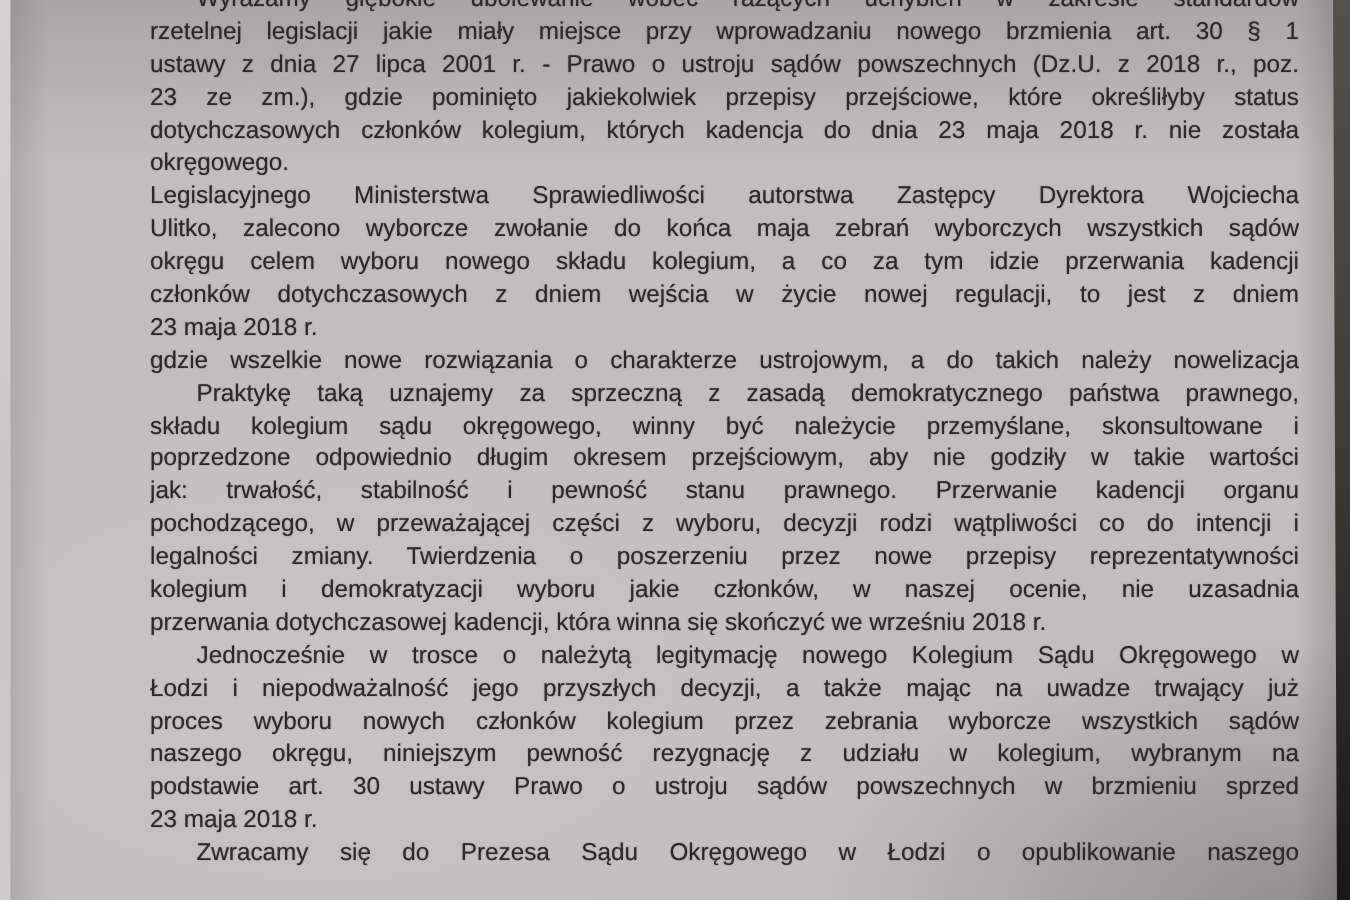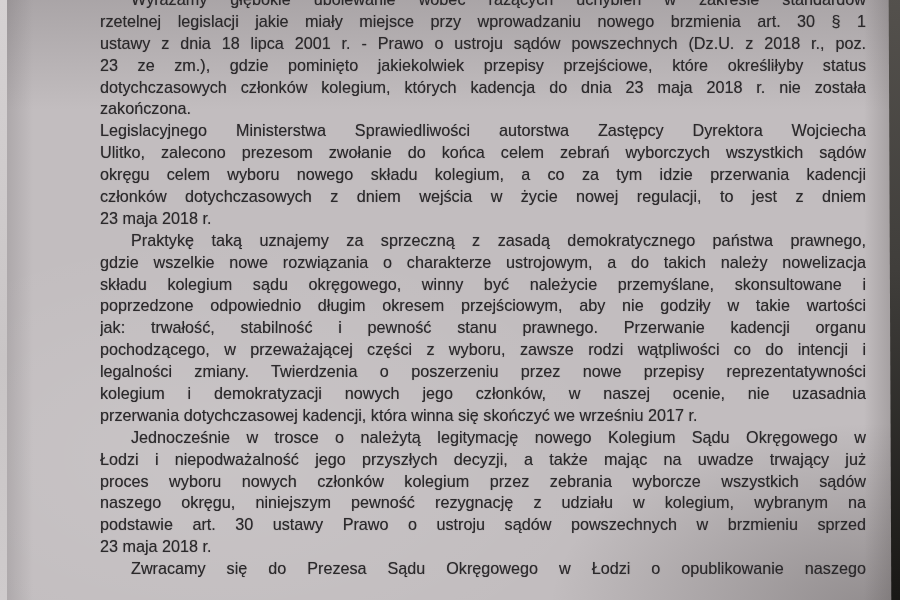--- a/index.html
+++ b/index.html
@@ -75,38 +75,38 @@
 <div class="photo">
   <div class="top-shade"></div>
   <div class="bottom-light"></div>
   <div class="br-vignette"></div>
   <div class="right-shade"></div>
   <div class="left-strip"></div>
   <div class="left-shade"></div>
   <div class="text-block">
       <div class="line indent"><span class="seg bold">Wyrażamy głębokie ubolewanie wobec rażących uchybień w zakresie standardów</span></div>
       <div class="line"><span class="seg bold">rzetelnej legislacji jakie </span><span class="seg">miały miejsce przy </span><span class="seg bold">wprowadzaniu nowego brzmienia art. 30 § 1</span></div>
-      <div class="line"><span class="seg bold">ustawy z dnia 18 lipca 2001 r. - Prawo o ustroju sądów powszechnych </span><span class="seg">(Dz.U. z 2018 r., poz.</span></div>
+      <div class="line"><span class="seg bold">ustawy z dnia 27 lipca 2001 r. - Prawo o ustroju sądów powszechnych </span><span class="seg">(Dz.U. z 2018 r., poz.</span></div>
       <div class="line"><span class="seg">23 ze zm.), gdzie pominięto jakiekolwiek przepisy przejściowe, które określiłyby status</span></div>
       <div class="line"><span class="seg">dotychczasowych członków kolegium, których kadencja do dnia 23 maja 2018 r. nie została</span></div>
-      <div class="line para-end"><span class="seg">zakończona.</span></div>
+      <div class="line para-end"><span class="seg">okręgowego.</span></div>
       <div class="line"><span class="seg">Legislacyjnego Ministerstwa Sprawiedliwości autorstwa Zastępcy Dyrektora Wojciecha</span></div>
-      <div class="line"><span class="seg">Ulitko, zalecono prezesom zwołanie do końca celem zebrań wyborczych wszystkich sądów</span></div>
+      <div class="line"><span class="seg">Ulitko, zalecono wyborcze zwołanie do końca maja zebrań wyborczych wszystkich sądów</span></div>
       <div class="line"><span class="seg">okręgu celem wyboru nowego składu kolegium, a co za tym idzie </span><span class="seg bold">przerwania kadencji</span></div>
       <div class="line"><span class="seg bold">członków dotychczasowych z dniem wejścia w życie nowej regulacji, to jest z dniem</span></div>
       <div class="line para-end"><span class="seg bold">23 maja 2018 r.</span></div>
+      <div class="line"><span class="seg">gdzie wszelkie nowe rozwiązania o charakterze ustrojowym, a do takich należy nowelizacja</span></div>
       <div class="line indent"><span class="seg">Praktykę taką uznajemy za sprzeczną z zasadą demokratycznego państwa prawnego,</span></div>
-      <div class="line"><span class="seg">gdzie wszelkie nowe rozwiązania o charakterze ustrojowym, a do takich należy nowelizacja</span></div>
       <div class="line"><span class="seg">składu kolegium sądu okręgowego, winny być należycie przemyślane, skonsultowane i</span></div>
       <div class="line"><span class="seg">poprzedzone odpowiednio długim okresem przejściowym, aby nie godziły w takie wartości</span></div>
       <div class="line"><span class="seg">jak: trwałość, stabilność i pewność stanu </span><span class="seg bold">prawnego.</span><span class="seg"> Przerwanie kadencji organu</span></div>
-      <div class="line"><span class="seg">pochodzącego, w przeważającej części z wyboru, zawsze rodzi wątpliwości co do intencji i</span></div>
+      <div class="line"><span class="seg">pochodzącego, w przeważającej części z wyboru, decyzji rodzi wątpliwości co do intencji i</span></div>
       <div class="line"><span class="seg">legalności zmiany. Twierdzenia o poszerzeniu przez nowe przepisy reprezentatywności</span></div>
-      <div class="line"><span class="seg">kolegium i demokratyzacji nowych jego członków, </span><span class="seg bold">w naszej ocenie, nie uzasadnia</span></div>
-      <div class="line para-end"><span class="seg bold">przerwania dotychczasowej kadencji, która winna się skończyć we wrześniu 2017 r.</span></div>
+      <div class="line"><span class="seg">kolegium i demokratyzacji wyboru jakie członków, </span><span class="seg bold">w naszej ocenie, nie uzasadnia</span></div>
+      <div class="line para-end"><span class="seg bold">przerwania dotychczasowej kadencji, która winna się skończyć we wrześniu 2018 r.</span></div>
       <div class="line indent"><span class="seg">Jednocześnie </span><span class="seg bold">w trosce o należytą legitymację nowego Kolegium Sądu Okręgowego w</span></div>
       <div class="line"><span class="seg bold">Łodzi i niepodważalność jego przyszłych decyzji, </span><span class="seg">a także mając na uwadze trwający już</span></div>
       <div class="line"><span class="seg">proces wyboru nowych członków kolegium przez zebrania wyborcze wszystkich sądów</span></div>
       <div class="line"><span class="seg">naszego okręgu, </span><span class="seg bold">niniejszym pewność rezygnację z udziału w kolegium, wybranym na</span></div>
       <div class="line"><span class="seg bold">podstawie art. 30 ustawy Prawo o ustroju sądów powszechnych w brzmieniu sprzed</span></div>
       <div class="line para-end"><span class="seg bold">23 maja 2018 r.</span></div>
       <div class="line indent"><span class="seg">Zwracamy się do Prezesa Sądu Okręgowego w Łodzi o opublikowanie naszego</span></div>
     </div>
   <div class="right-band"></div>
 </div>

